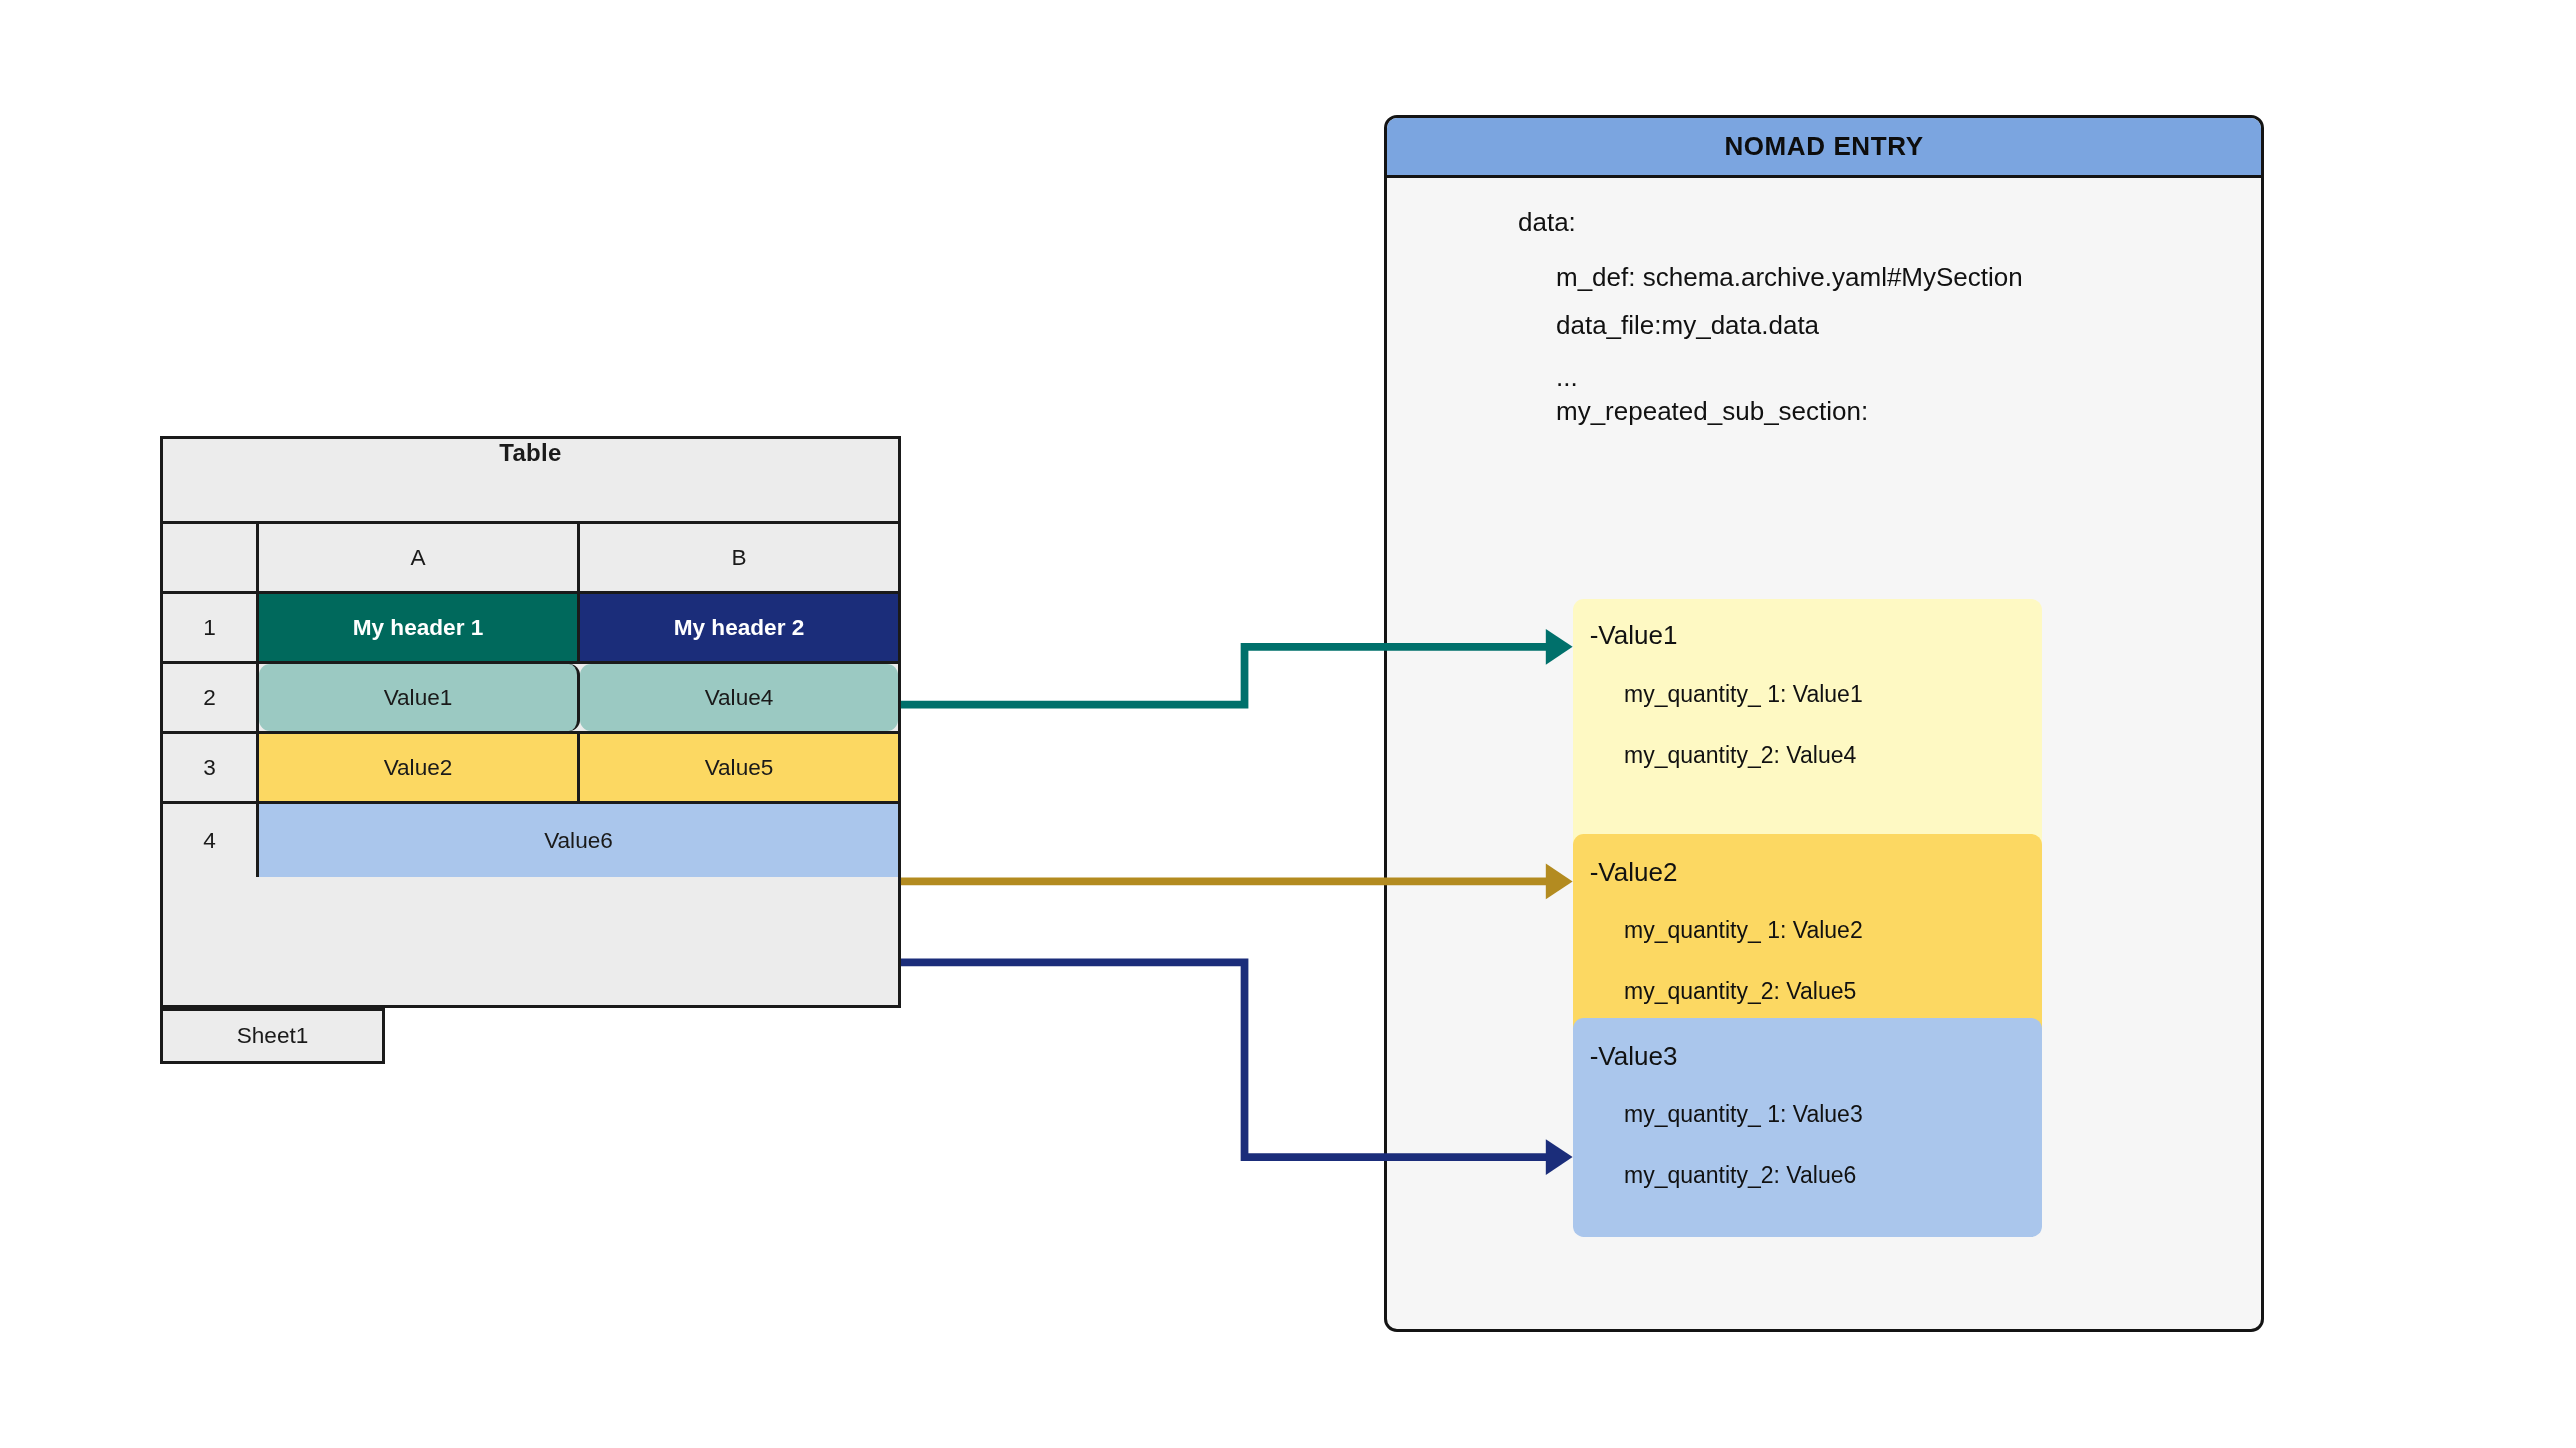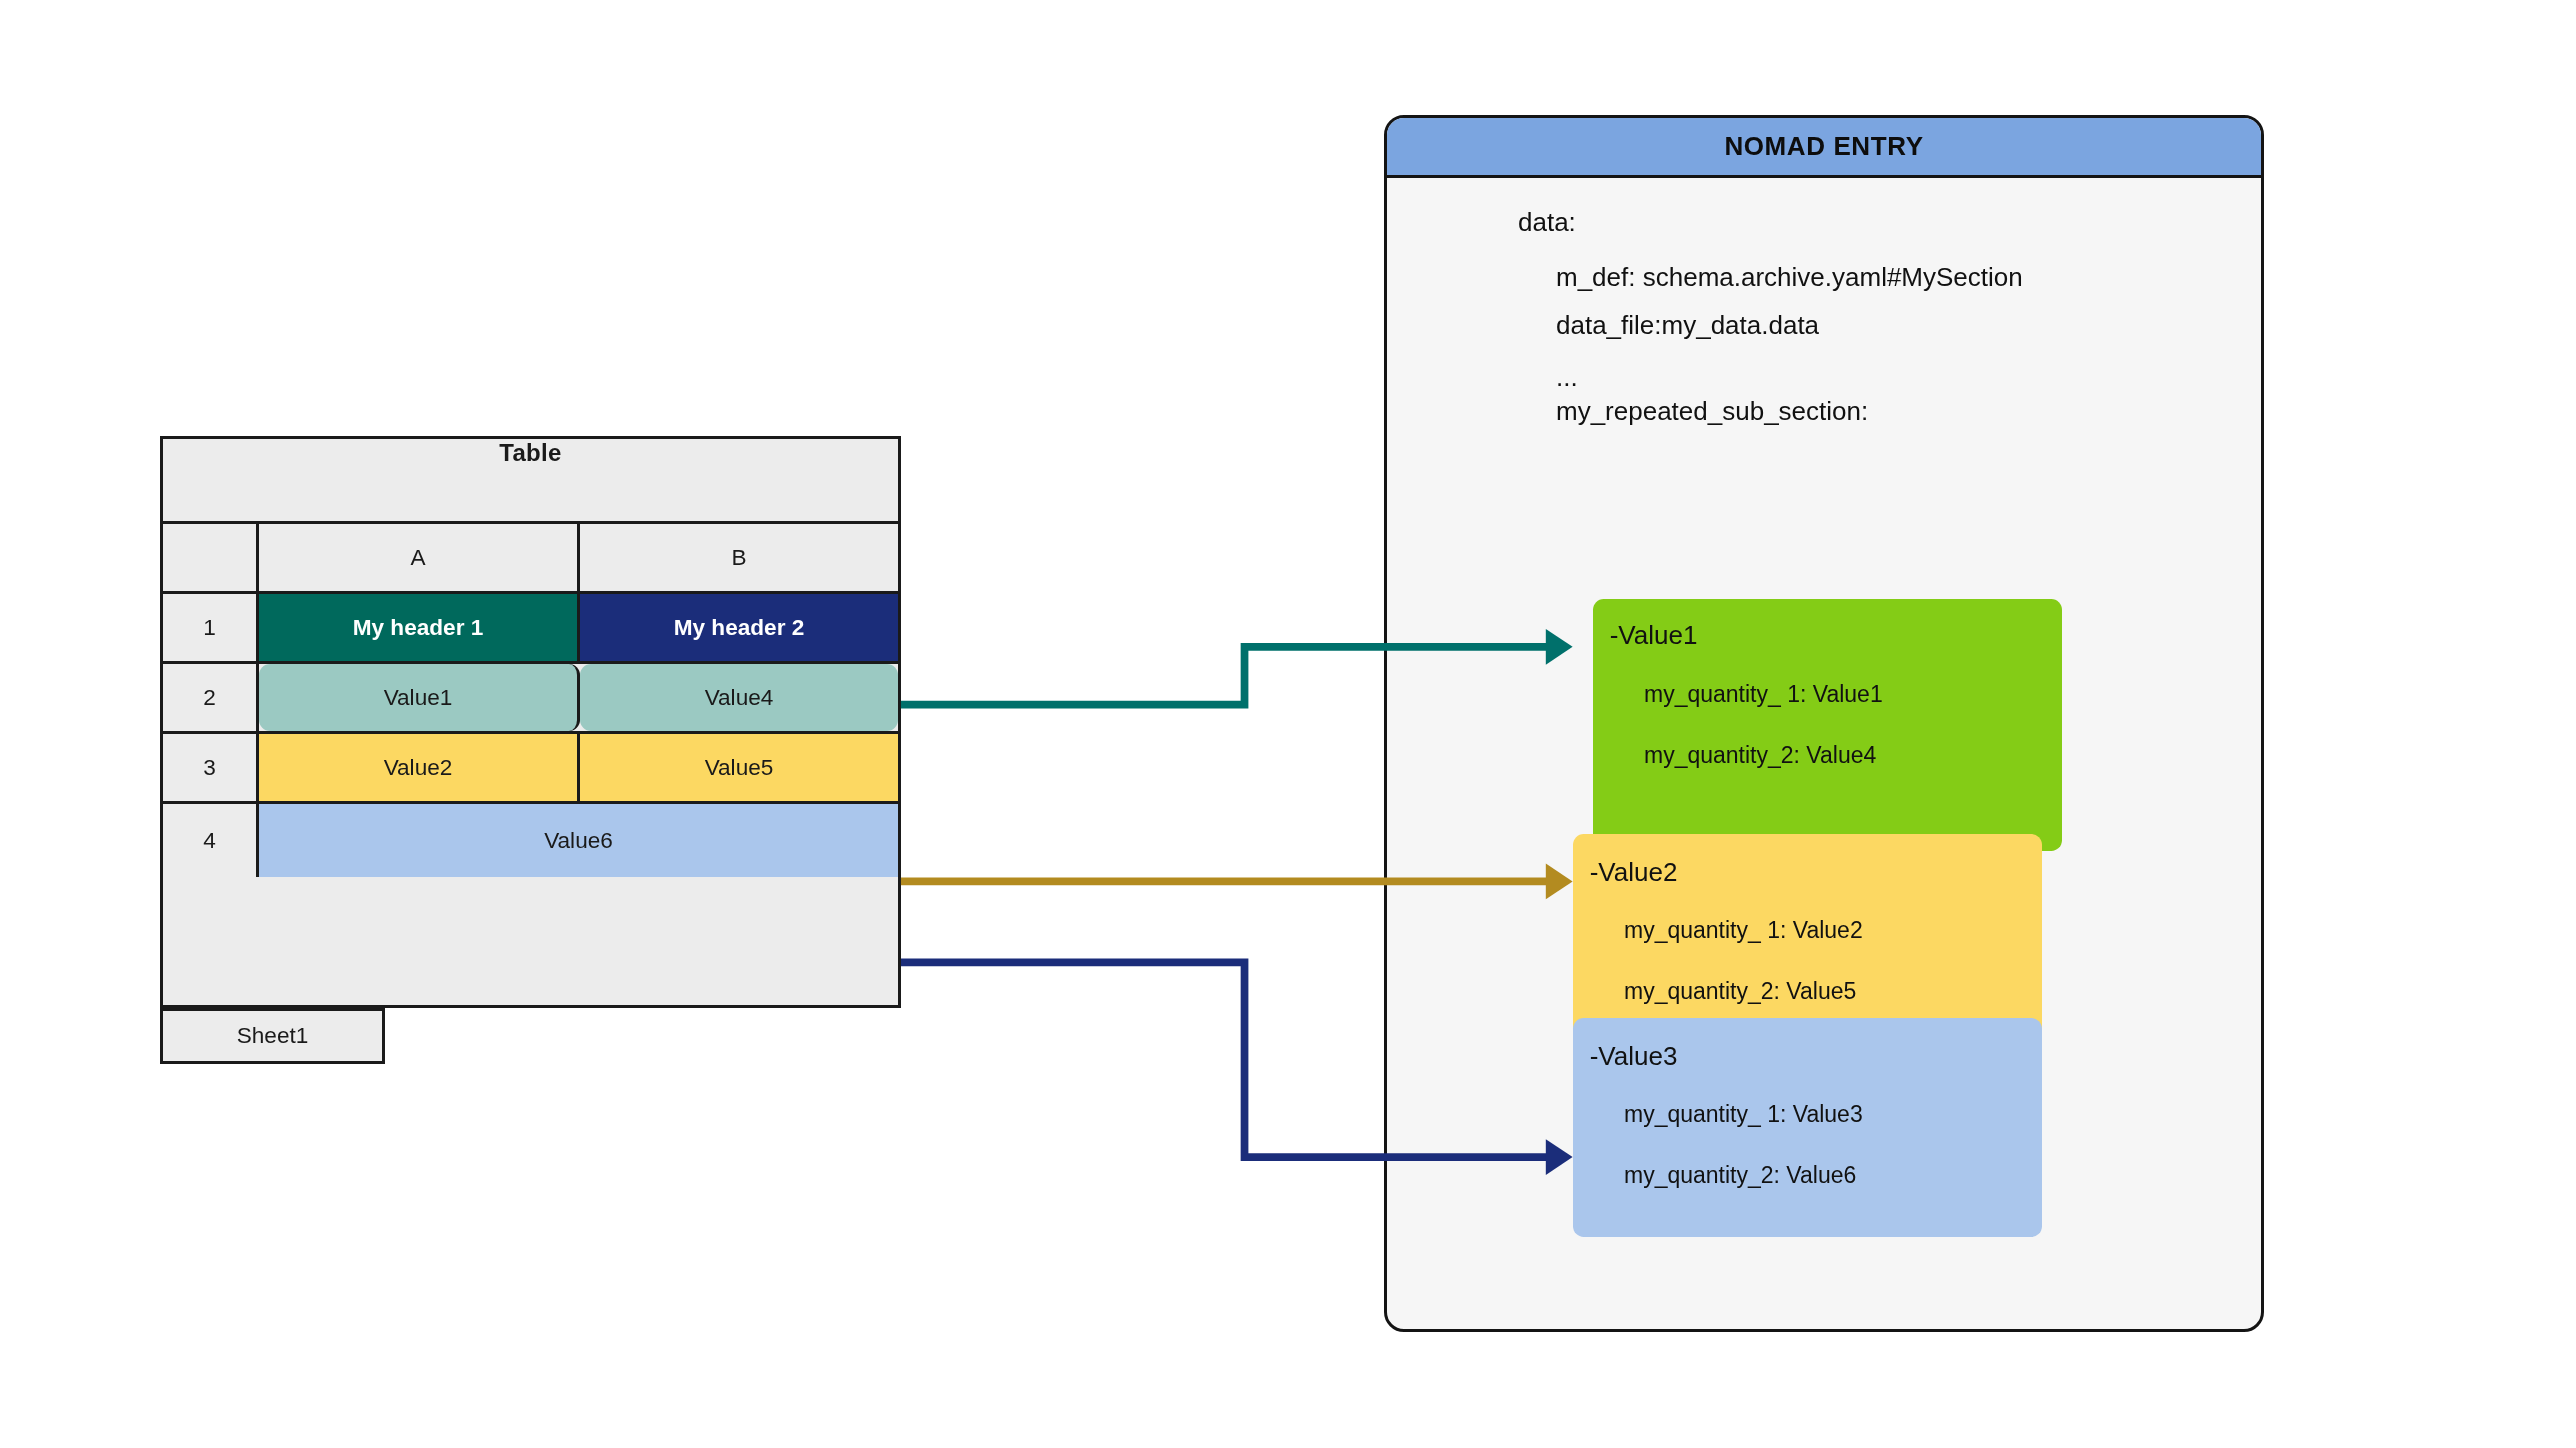--- a/index.html
+++ b/index.html
@@ -73,21 +73,21 @@
   }
   #sheet-tab span { font-size: 22.6px; color: #1a1a1a; }
 
   
   #nomad-panel {
     position: absolute;
     left: 1384px; top: 115px;
     width: 880px; height: 1217px;
     background: #f6f6f6;
     border: 3px solid #141414;
-    border-radius: 20px;
+    border-radius: 13px;
     overflow: hidden;
   }
   #nomad-header {
     width: 100%; height: 60px;
     background: #7ba5e0;
     border-bottom: 3px solid #141414;
     display: flex; align-items: center; justify-content: center;
   }
   #nomad-header span {
     font-size: 26px; font-weight: bold; color: #0d0d0d;
@@ -105,21 +105,21 @@
   .yaml-l1 { left: 169px; }
 
   
   .subsection {
     position: absolute;
     left: 186px;
     width: 469px;
     border-radius: 10.7px;
     overflow: hidden;
   }
-  .ss-green  { top: 421px; height: 252px; background: #84cc16; margin-left: 20px; }
+  .ss-green  { top: 421px; height: 252px; background: #fef9c3; }
   .ss-yellow { top: 656px; height: 254px; background: #fcd862; }
   .ss-blue   { top: 840px; height: 219px; background: #aac6ec; }
   .ss-title {
     position: absolute; left: 16.7px;
     font-size: 26px; color: #111111; white-space: pre;
   }
   .ss-item {
     position: absolute; left: 51px;
     font-size: 23px; color: #111111; white-space: pre;
   }

